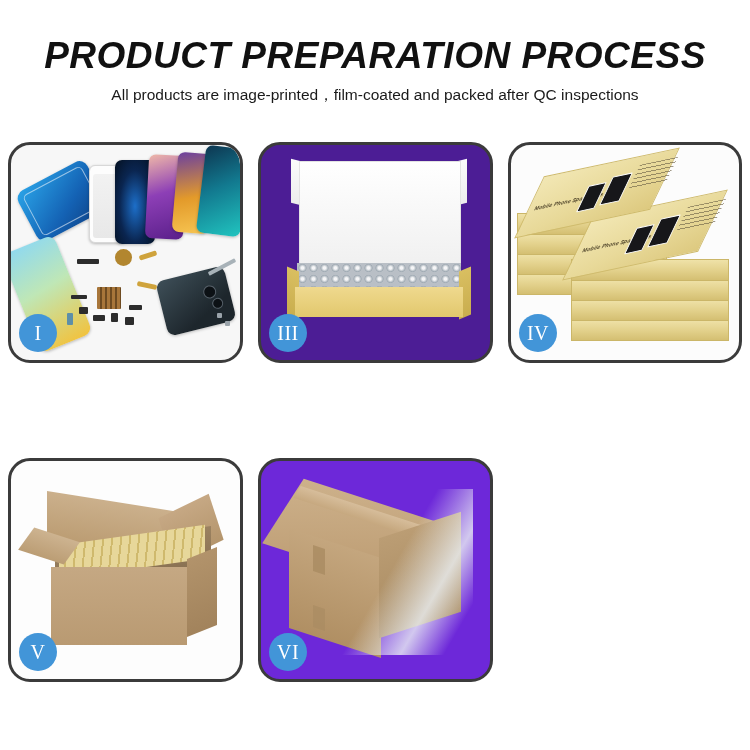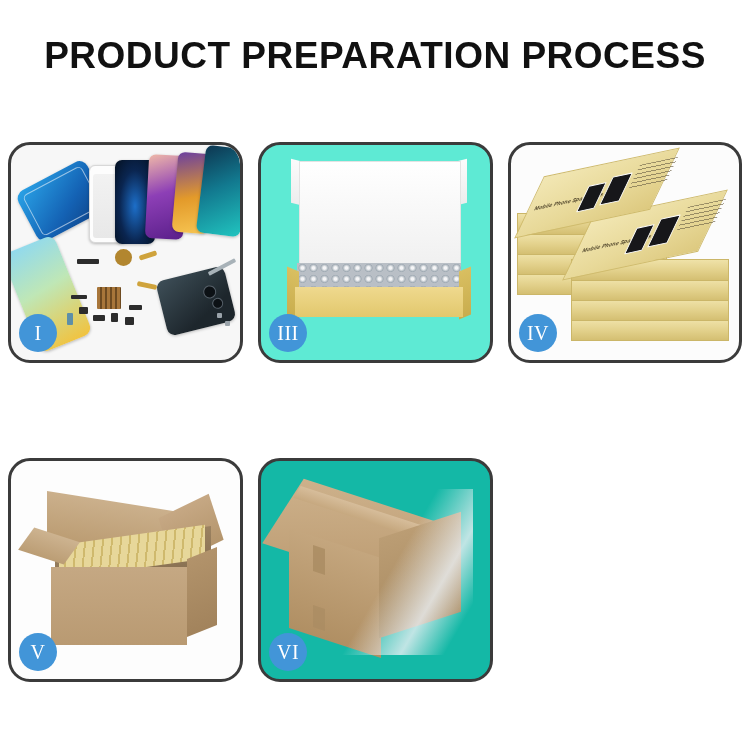--- a/index.html
+++ b/index.html
@@ -29,20 +29,21 @@
     text-align: center;
   }
   .title {
     font-family: "Liberation Sans", sans-serif;
     font-size: 37px;
     font-weight: 700;
     letter-spacing: 0.5px;
     color: #111111;
     line-height: 44px;
     white-space: nowrap;
+    font-style: italic;
   }
   .subtitle {
     font-family: "Liberation Sans", sans-serif;
     font-size: 15.5px;
     font-weight: 400;
     color: #1a1a1a;
     line-height: 22px;
     margin-top: 6px;
     white-space: nowrap;
   }
@@ -200,21 +201,21 @@
       radial-gradient(circle at 50% 45%, rgba(255,255,255,.9) 18%, rgba(172,186,196,.5) 46%, rgba(126,143,156,.45) 52%, rgba(255,255,255,0) 56%);
     background-size: 13.2px 13.2px;
   }
   .wrap-shine {
     position: absolute;
     left: 62px; top: 6px; width: 110px; height: 208px;
     background: linear-gradient(105deg, rgba(255,255,255,0) 40%, rgba(255,255,255,.65) 50%, rgba(255,255,255,0) 60%);
   }
 
   
-  .p3 { background: #5eead4; }
+  .p3 { background: #4c1d95; }
   .lid-back {
     position: absolute;
     left: 38px; top: 16px; width: 160px; height: 104px;
     background: linear-gradient(180deg,#ffffff 0%,#f0f0f0 100%);
     border: 1px solid #e3e3e3;
   }
   .lid-flap-l {
     position: absolute;
     left: 30px; top: 16px; width: 18px; height: 44px;
     background: linear-gradient(180deg,#fbfbfb,#ededed);
@@ -329,21 +330,21 @@
     transform: rotate(-26deg) skewX(-8deg);
   }
   .c5-flap-left {
     position: absolute;
     left: 14px; top: 72px; width: 48px; height: 26px;
     background: linear-gradient(180deg,#cdb390,#bb9d74);
     transform: rotate(18deg) skewX(-18deg);
   }
 
   
-  .p6 { background: #14b8a6; }
+  .p6 { background: #6d28d9; }
   .c6-top {
     position: absolute;
     left: 22px; top: 34px; width: 142px; height: 78px;
     background: linear-gradient(160deg,#cdb18b 0%,#bb9a70 100%);
     transform: skewY(18deg) skewX(-28deg);
   }
   .c6-front {
     position: absolute;
     left: 28px; top: 82px; width: 92px; height: 100px;
     background: linear-gradient(180deg,#c4a67e 0%,#b08f63 100%);
@@ -382,20 +383,21 @@
     background: linear-gradient(120deg, rgba(255,255,255,0) 55%, rgba(235,240,244,.8) 75%, rgba(255,255,255,0) 90%);
   }
 </style>
 </head>
 <body>
 
 <div class="page">
 
   <div class="header">
     <div class="title">PRODUCT PREPARATION PROCESS</div>
+    <div class="subtitle">All products are image-printed，film-coated and packed after QC inspections</div>
   </div>
 
   <div class="grid">
 
     <div class="panel p1">
       <div class="panel-inner">
         <div class="ph ph-a"></div>
         <div class="ph ph-b"></div>
         <div class="ph ph-c"></div>
         <div class="ph ph-d"></div>

